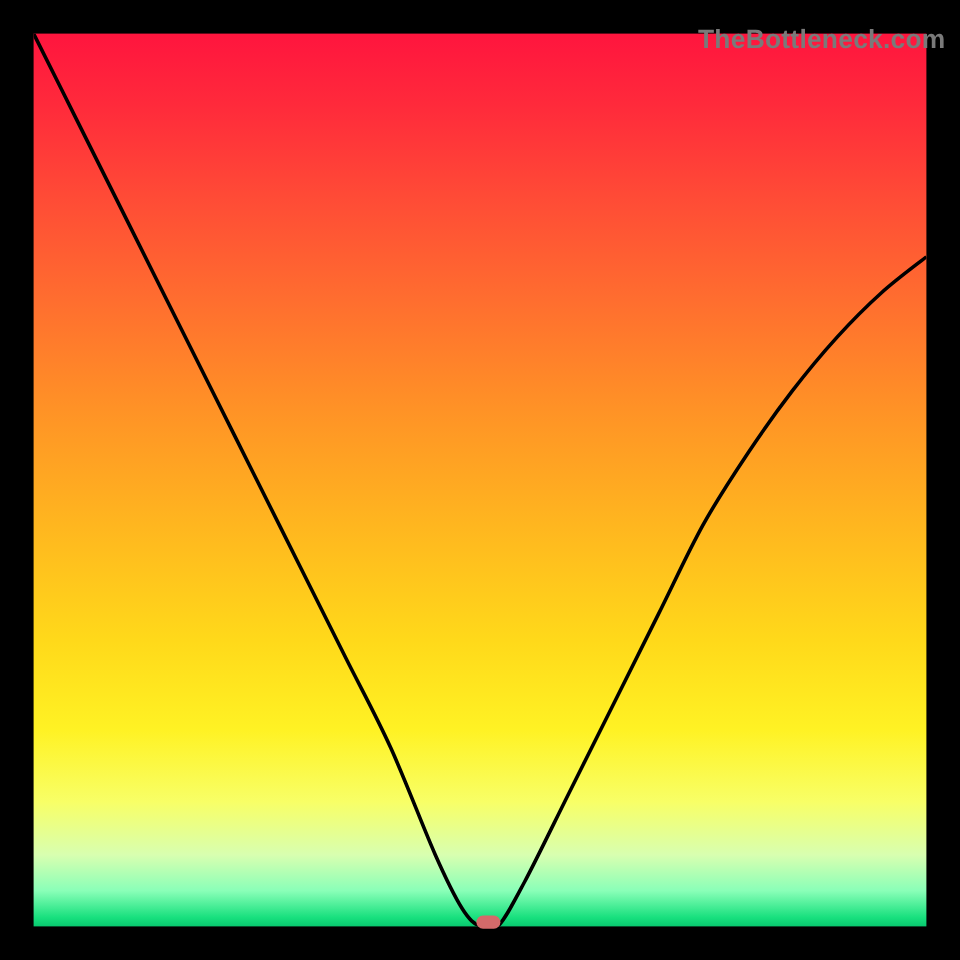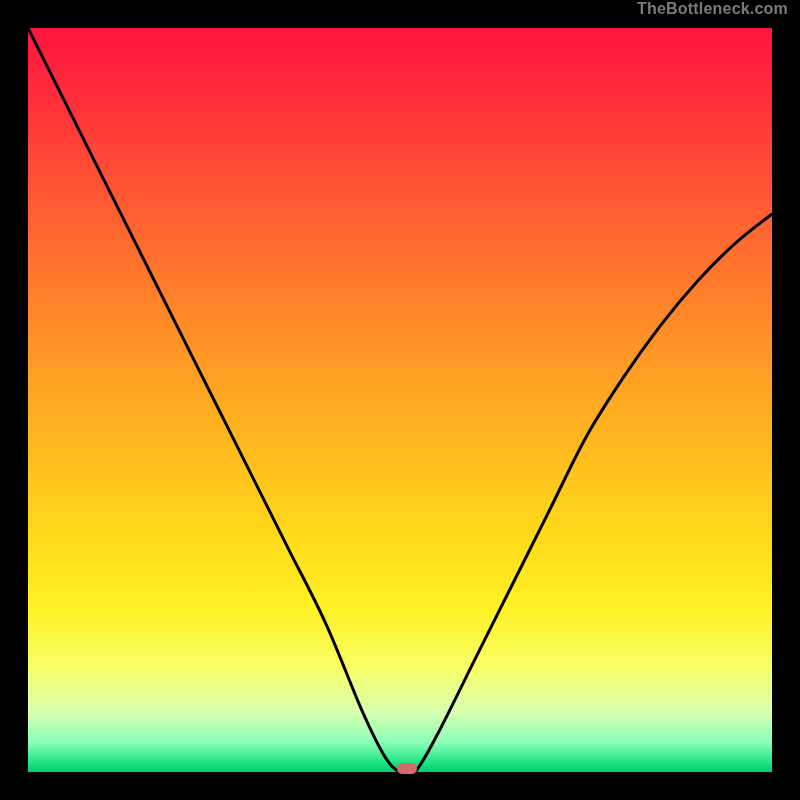--- a/index.html
+++ b/index.html
@@ -35,24 +35,24 @@
       #fff224 78%,
       #f8ff66 86%,
       #d8ffb0 92%,
       #8affb8 96%,
       #18e07e 99%,
       #08c96f 100%
     );
   }
   .watermark {
     position: absolute;
-    top: 0;
+    top: 20px;
     right: 12px;
     font-family: Arial, Helvetica, sans-serif;
-    font-size: 16px;
+    font-size: 22px;
     font-weight: 600;
     color: #7a7a7a;
     letter-spacing: 0.2px;
     user-select: none;
   }
   svg.curve {
     position: absolute;
     left: 0;
     top: 0;
     width: 744px;

